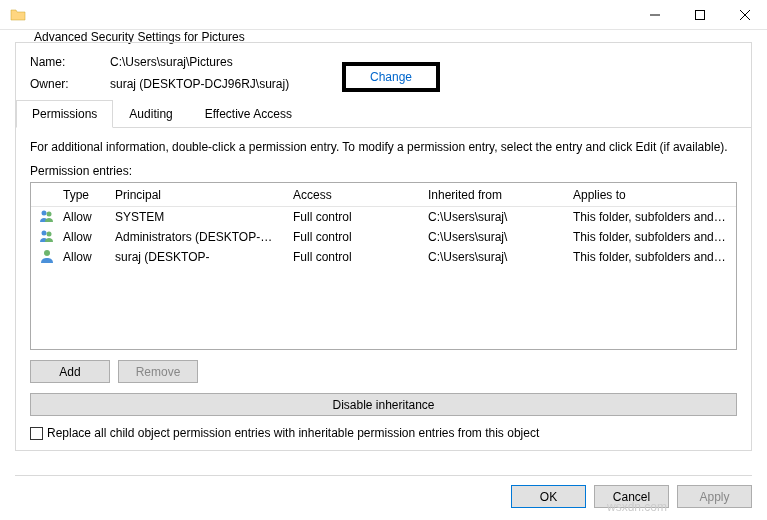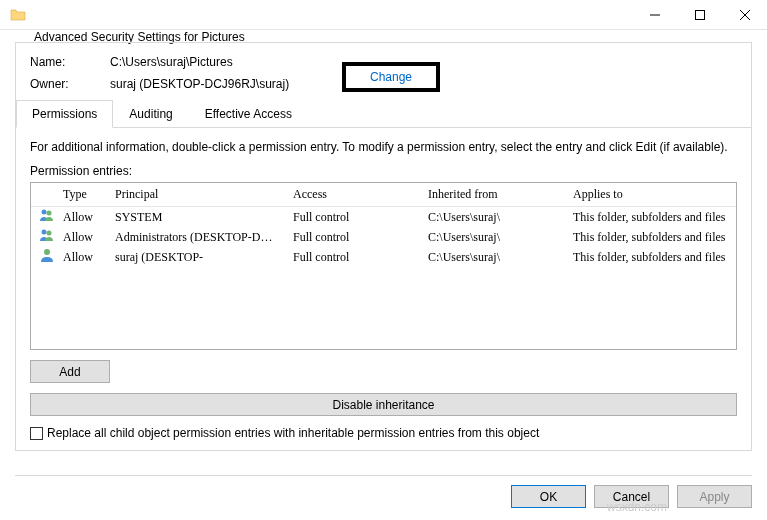--- a/index.html
+++ b/index.html
@@ -99,21 +99,20 @@
       margin-bottom: 4px;
     }
     .entries-box {
       border: 1px solid #ababab;
       height: 168px;
       overflow: hidden;
     }
     .entries-header, .entries-row {
       display: flex;
       align-items: center;
-      font-family: Liberation Serif, serif;
     }
     .entries-header {
       border-bottom: 1px solid #e5e5e5;
       height: 24px;
     }
     .entries-header .col {
       padding: 0 8px;
       font-weight: normal;
     }
     .col-icon { width: 24px; flex: 0 0 24px; }
@@ -293,20 +292,21 @@
             <div class="col col-type">Allow</div>
             <div class="col col-principal">suraj (DESKTOP-</div>
             <div class="col col-access">Full control</div>
             <div class="col col-inherited">C:\Users\suraj\</div>
             <div class="col col-applies">This folder, subfolders and files</div>
           </div>
         </div>
     </div>
     <div class="btn-row">
       <div class="btn">Add</div>
+      <div class="btn disabled">Remove</div>
     </div>
     <div class="btn disable-inh">Disable inheritance</div>
     <div class="checkbox-row">
       <span class="checkbox"></span>
       <span>Replace all child object permission entries with inheritable permission entries from this object</span>
     </div>
   </div>
 </div>
 
 <div class="bottom-border"></div>

